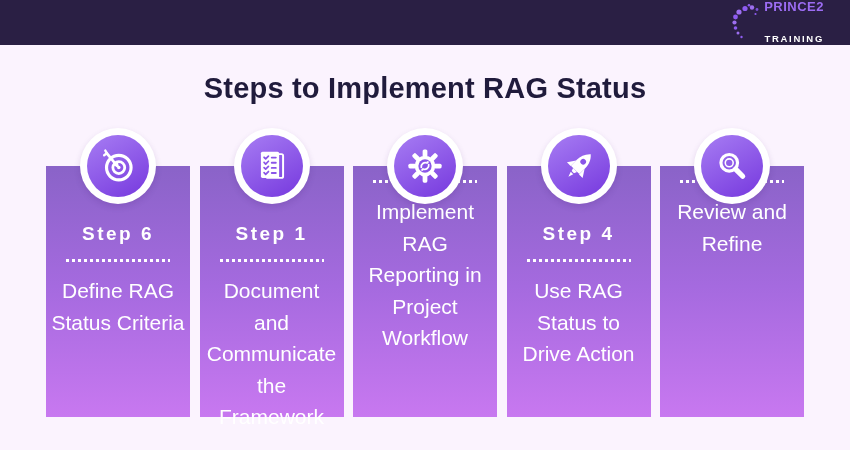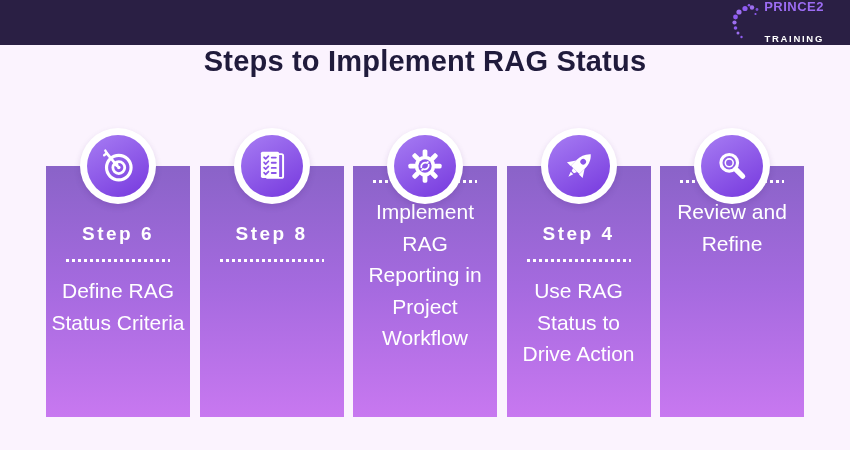--- a/index.html
+++ b/index.html
@@ -11,21 +11,21 @@
   .topbar{
     height:45px;background:#2a1f44;
     display:flex;justify-content:flex-end;align-items:flex-start;
     padding-right:26px;box-sizing:border-box;
   }
   .brand{display:flex;align-items:center;gap:4px;}
   .brand-text{display:flex;flex-direction:column;line-height:1.1;}
   .brand-top{color:#9c6cf3;font-weight:bold;font-size:13px;letter-spacing:.5px;}
   .brand-bottom{color:#ffffff;font-weight:bold;font-size:9.5px;letter-spacing:1.7px;align-self:flex-end;margin-top:20px;}
   .title{
-    margin:0;text-align:center;
+    margin:0;text-align:center;padding-top:27px;
     font-size:29px;font-weight:bold;color:#201b3c;letter-spacing:.2px;
   }
   .cards{
     position:absolute;left:46px;top:166px;width:758px;height:251px;
     display:flex;gap:9.5px;
   }
   .card{
     flex:1;position:relative;text-align:center;color:#fff;
     background:linear-gradient(180deg,#8a63c8 0%,#a56adf 48%,#c878f0 100%);
   }
@@ -107,22 +107,23 @@
             <rect x="22.5" y="12.2" width="7.5" height="2.4" rx="1.2" fill="#8a55e8"></rect>
             <path d="M14 19.5 l2 2 l3.5 -3.5" stroke="#8a55e8" stroke-width="2.2" fill="none" stroke-linecap="round" stroke-linejoin="round"></path>
             <rect x="22.5" y="18.7" width="7.5" height="2.4" rx="1.2" fill="#8a55e8"></rect>
             <path d="M14 26 l2 2 l3.5 -3.5" stroke="#8a55e8" stroke-width="2.2" fill="none" stroke-linecap="round" stroke-linejoin="round"></path>
             <rect x="22.5" y="25.2" width="7.5" height="2.4" rx="1.2" fill="#8a55e8"></rect>
             <path d="M14 32.5 l2 2 l3.5 -3.5" stroke="#8a55e8" stroke-width="2.2" fill="none" stroke-linecap="round" stroke-linejoin="round"></path>
             <rect x="22.5" y="31.7" width="7.5" height="2.4" rx="1.2" fill="#8a55e8"></rect>
           </svg>
         </div>
       </div>
-      <div class="step-label">Step 8</div>
+      <div class="step-label">Step 1</div>
       <div class="dots"></div>
+      <div class="step-desc">Document and Communicate the Framework</div>
     </div>
 
     <div class="card">
       <div class="badge">
         <div class="badge-inner">
           <svg class="icon" viewBox="0 0 48 48">
             <g fill="#fff">
               <rect x="21" y="3" width="6" height="10" rx="2"></rect>
               <rect x="21" y="3" width="6" height="10" rx="2" transform="rotate(45 24 24)"></rect>
               <rect x="21" y="3" width="6" height="10" rx="2" transform="rotate(90 24 24)"></rect>

